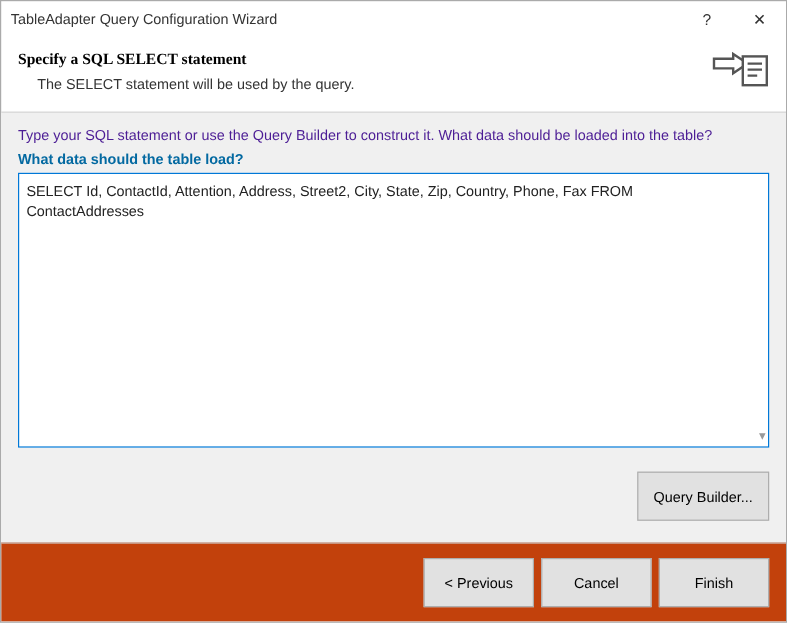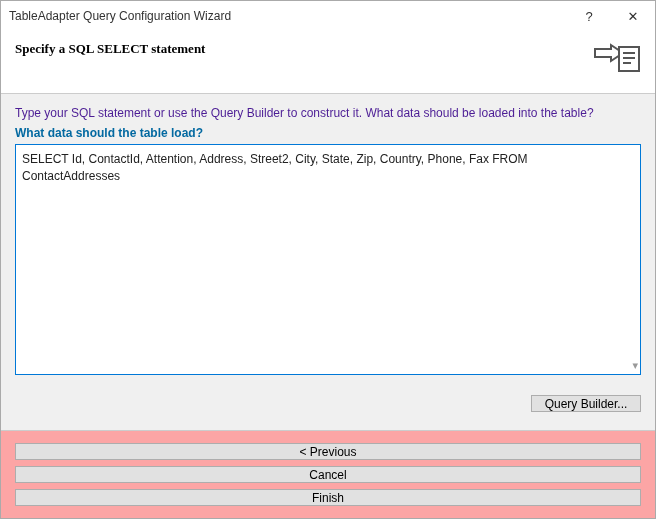--- a/index.html
+++ b/index.html
@@ -17,23 +17,23 @@
   .lbl { font-size: 12px; font-weight: bold; color: #0369a1; margin-bottom: 4px; }
   .sql-wrap { position: relative; flex: 1; }
   textarea.sql {
     width: 100%; height: 100%; resize: none;
     border: 1px solid #0078d7; background: #fff;
     font-family: "Segoe UI", Tahoma, sans-serif; font-size: 12px; color: #222;
     padding: 6px 18px 6px 6px; outline: none; line-height: 1.4;
   }
   .scroll-hint { position: absolute; right: 3px; bottom: 3px; color: #999; font-size: 11px; pointer-events: none; }
   .qb-row { display: flex; justify-content: flex-end; padding-top: 20px; padding-bottom: 8px; }
-  .footer { background: #fca5a5; border-top: 1px solid #ccc; padding: 12px 14px; display: flex; justify-content: flex-end; gap: 6px; flex-direction: column; }
+  .footer { background: #c2410c; border-top: 1px solid #ccc; padding: 12px 14px; display: flex; justify-content: flex-end; gap: 6px; }
   button.btn {
-    min-width: 92px; height: 17px; background: #e1e1e1; border: 1px solid #adadad;
+    min-width: 92px; height: 41px; background: #e1e1e1; border: 1px solid #adadad;
     font-size: 12px; color: #000; padding: 0 12px; cursor: pointer;
   }
   button.qb { min-width: 110px; }
 </style>
 </head>
 <body>
 
 <div class="titlebar">
   <span>TableAdapter Query Configuration Wizard</span>
   <span class="spacer"></span>
@@ -41,20 +41,21 @@
     <span>?</span>
   </div>
   <div class="tb-btn">
     <span>✕</span>
   </div>
 </div>
 
 <div class="header">
   <div class="header-text">
     <h1>Specify a SQL SELECT statement</h1>
+    <p>The SELECT statement will be used by the query.</p>
   </div>
   <svg class="header-icon" viewBox="0 0 48 36">
     <path d="M2 6 L18 6 L18 2 L30 10 L18 18 L18 14 L2 14 Z" fill="none" stroke="#555" stroke-width="2"></path>
     <rect x="26" y="4" width="20" height="24" fill="#fff" stroke="#555" stroke-width="2"></rect>
     <line x1="30" y1="10" x2="42" y2="10" stroke="#555" stroke-width="2"></line>
     <line x1="30" y1="15" x2="42" y2="15" stroke="#555" stroke-width="2"></line>
     <line x1="30" y1="20" x2="38" y2="20" stroke="#555" stroke-width="2"></line>
   </svg>
 </div>
 

